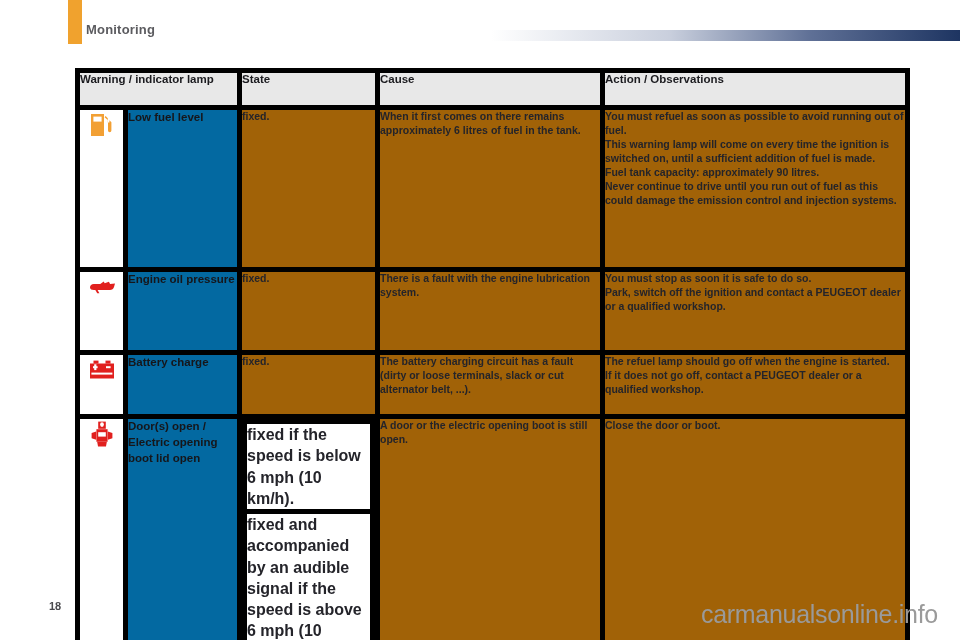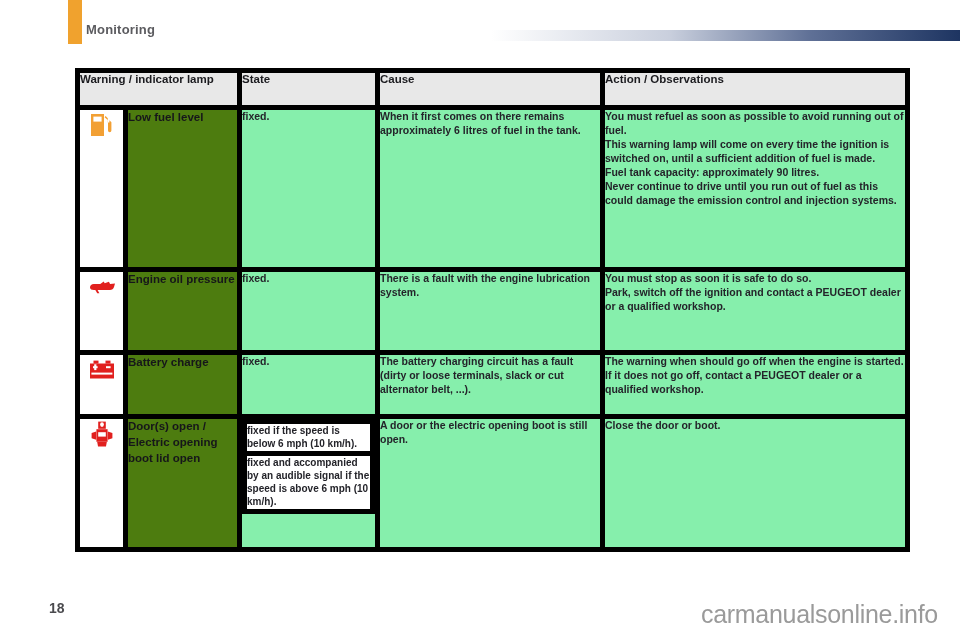--- a/index.html
+++ b/index.html
@@ -81,63 +81,63 @@
   .col-cause  { width: 225px; }
   .col-action { width: 305px; }
 
   td.lamp-cell {
     background: #ffffff;
     text-align: center;
     vertical-align: top;
     padding-top: 8px;
   }
   td.name-cell {
-    background: #4d7c0f;
+    background: #0369a1;
     font-size: 11.5px;
     font-weight: bold;
     color: #16161a;
     line-height: 1.38;
     padding: 7px 8px 7px 9px;
   }
   td.body-cell {
-    background: #86efac;
+    background: #a16207;
     font-size: 10.5px;
     font-weight: bold;
     color: #24242a;
     line-height: 1.33;
     padding: 7px 9px 7px 8px;
     margin-top: 20px;
   }
   td.state-cell { padding-right: 6px; }
 
   .state-split { border-collapse: collapse; width: 100%; table-layout: fixed; }
   .state-split td {
     border: 0;
     border-bottom: 1px solid #9a9a9a;
-    font-size: 10px;
+    font-size: 16px;
     font-weight: bold;
     color: #24242a;
     line-height: 1.33;
     padding: 7px 9px 7px 8px;
     vertical-align: top;
     background: #ffffff;
   }
   .state-split tr:last-child td { border-bottom: 0; }
 
   .cell-line { display: block; }
 
   
   .lamp-icon { display: inline-block; line-height: 0; }
 
   
   #page-number {
     position: absolute;
     left: 49px;
     top: 600px;
-    font-size: 14px;
+    font-size: 11px;
     font-weight: bold;
     color: #4a4a4e;
   }
   #watermark {
     position: absolute;
     left: 701px;
     top: 600px;
     font-size: 25px;
     color: #9a9a9a;
     letter-spacing: -0.3px;
@@ -218,21 +218,21 @@
               <rect x="4.4" y="17.6" width="21" height="2" fill="#fff"></rect>
             </svg></span></td>
         <td class="name-cell">Battery charge</td>
         <td class="body-cell state-cell">
           <span class="cell-line">fixed.</span>
         </td>
         <td class="body-cell">
           <span class="cell-line">The battery charging circuit has a fault (dirty or loose terminals, slack or cut alternator belt, ...).</span>
         </td>
         <td class="body-cell">
-          <span class="cell-line">The warning when should go off when the engine is started.</span>
+          <span class="cell-line">The refuel lamp should go off when the engine is started.</span>
           <span class="cell-line">If it does not go off, contact a PEUGEOT dealer or a qualified workshop.</span>
         </td>
       </tr>
       <tr style="height: 133px;">
         <td class="lamp-cell"><span class="lamp-icon"><svg width="30" height="30" viewBox="0 0 30 30">
               <path fill="#e1201e" d="M11.2 2.6h7.6v7.2h-7.6z"></path>
               <ellipse cx="15" cy="5.6" rx="1.9" ry="2.4" fill="#fff"></ellipse>
               <path fill="#e1201e" d="M9.4 10.2h11.2v12.6H9.4z"></path>
               <rect x="11.2" y="13.2" width="7.6" height="4.4" fill="#fff"></rect>
               <path fill="#e1201e" d="M9.2 12.4L4.6 14v5.2l4.6 1.6z"></path>

